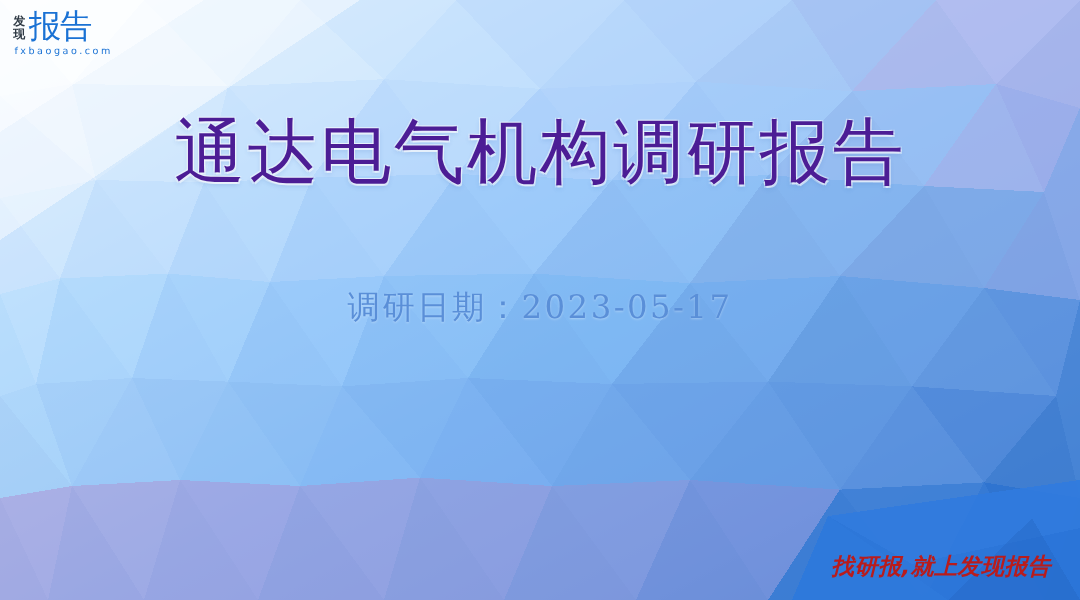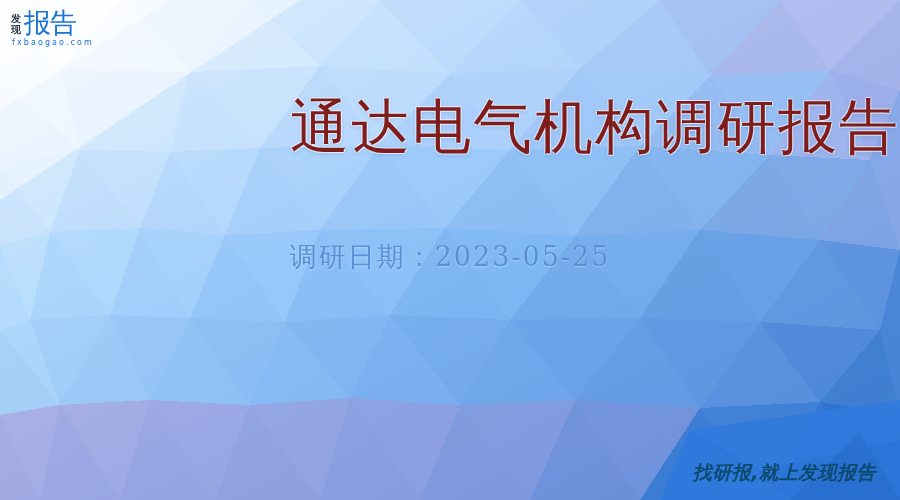--- a/index.html
+++ b/index.html
@@ -68,28 +68,28 @@
     letter-spacing: 2.1px;
     margin-top: 2px;
     margin-left: 1px;
   }
   
   .title {
     position: absolute;
     left: 0;
     right: 0;
     top: 92px;
-    text-align: right;
+    text-align: center;
     z-index: 5;
     font-family: "DejaVu Serif", "Liberation Serif", serif;
     font-size: 59px;
     line-height: 70px;
     font-weight: 400;
     letter-spacing: 2px;
-    color: #7f1d1d;
+    color: #4c1d95;
     text-shadow:
        1px  1px 0 rgba(255,255,255,0.55),
       -1px -1px 0 rgba(255,255,255,0.45),
        1px -1px 0 rgba(255,255,255,0.35),
       -1px  1px 0 rgba(255,255,255,0.35),
        0 2px 4px rgba(40,90,170,0.18);
     user-select: none;
   }
   
   .subtitle {
@@ -112,21 +112,21 @@
   .slogan {
     position: absolute;
     right: 24px;
     bottom: 16px;
     z-index: 5;
     font-family: "DejaVu Sans", sans-serif;
     font-size: 19px;
     line-height: 24px;
     font-weight: 700;
     font-style: italic;
-    color: #0c4a6e;
+    color: #b91c1c;
     letter-spacing: 0.5px;
     white-space: nowrap;
     user-select: none;
     margin-top: 12px;
   }
 </style>
 </head>
 <body>
 
 <div id="cover">
@@ -285,17 +285,17 @@
         <span>发</span>
         <span>现</span>
       </div>
       <div class="logo-main">报告</div>
     </div>
     <div class="logo-domain">fxbaogao.com</div>
   </div>
 
   <div class="title">通达电气机构调研报告</div>
 
-  <div class="subtitle">调研日期：2023-05-25</div>
+  <div class="subtitle">调研日期：2023-05-17</div>
 
   <div class="slogan">找研报,就上发现报告</div>
 
 </div>
 
 </body></html>

